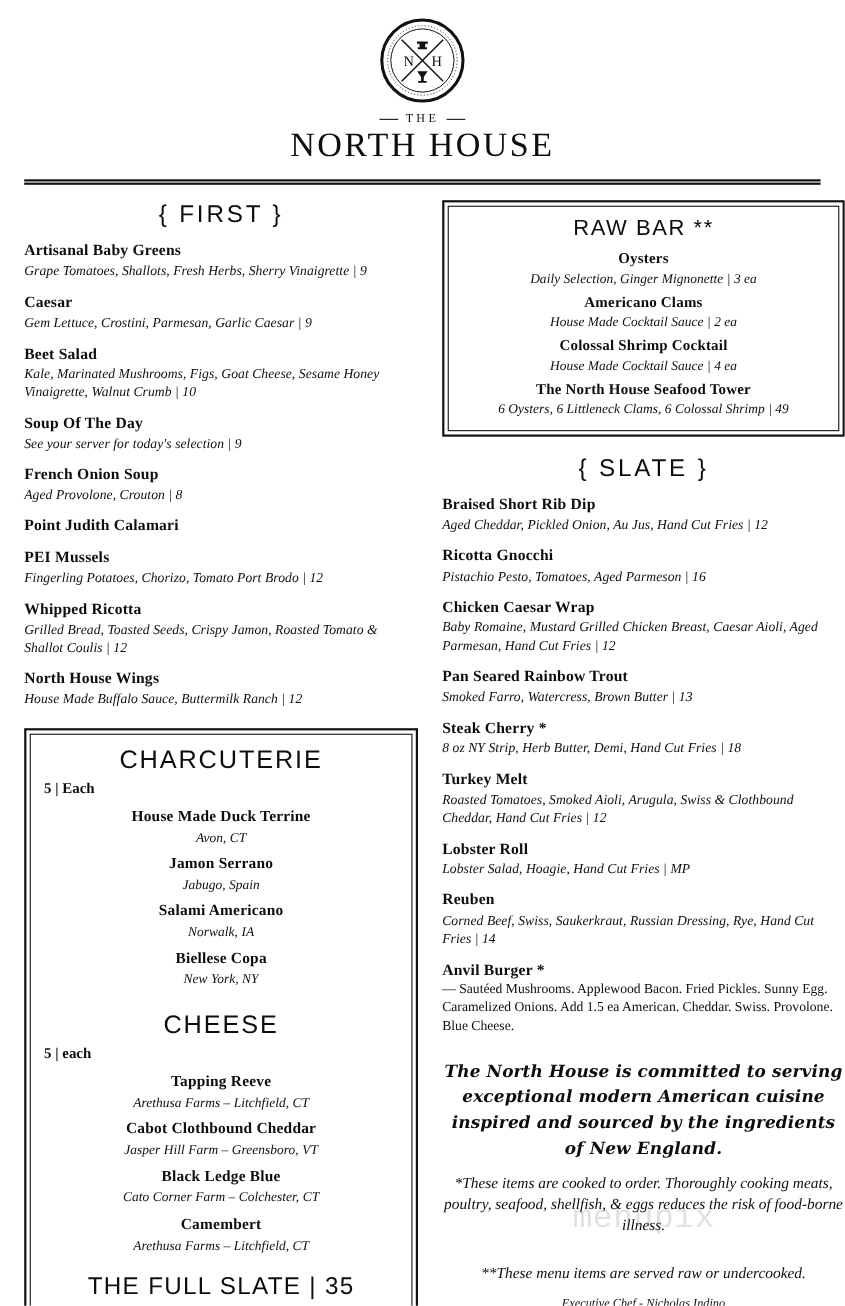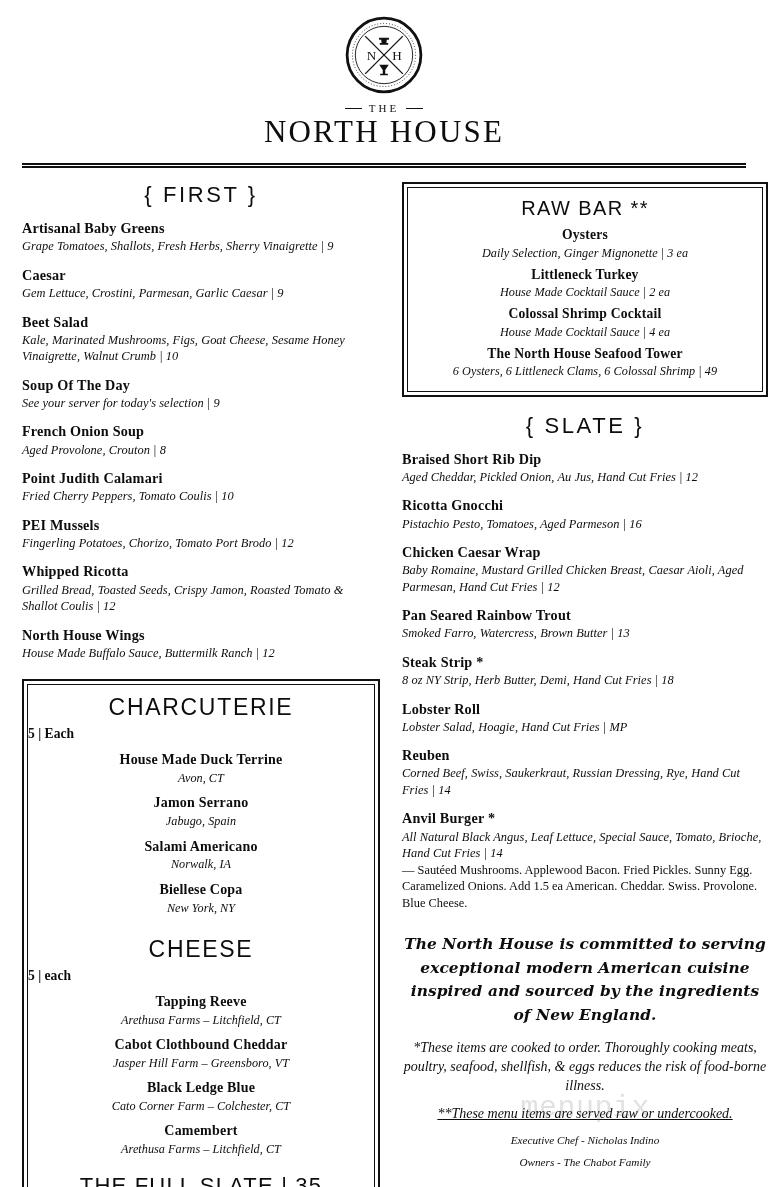--- a/index.html
+++ b/index.html
@@ -116,21 +116,21 @@
     margin-top: 0px;
   }
 
   
   .framed {
     border: 2.4px solid #111;
     padding: 3px;
   }
   .framed-inner {
     border: 1.1px solid #111;
-    padding: 9px 0 11px;
+    padding: 9px 12px 11px;
     height: 100%;
   }
 
   
   .rawbar { margin-bottom: 16px; }
   .rawbar-title {
     font-family: "Liberation Sans", "DejaVu Sans", sans-serif;
     font-size: 20px;
     font-weight: 300;
     letter-spacing: 1.4px;
@@ -187,21 +187,21 @@
     letter-spacing: 0.1px;
   }
 
   .disclaimer {
     font-family: "Liberation Serif", "DejaVu Serif", serif;
     font-style: italic;
     font-size: 14px;
     line-height: 1.35;
     margin-top: 12px;
   }
-  .disclaimer-2 { margin-top: 9px; text-decoration: underline; }
+  .disclaimer-2 { margin-top: 25px; }
   .credit {
     font-family: "Liberation Serif", "DejaVu Serif", serif;
     font-style: italic;
     font-size: 11.2px;
     margin-top: 10px;
   }
 
   
   .watermark {
     position: absolute;
@@ -269,21 +269,20 @@
         <div class="menu-item">
           <div class="item-name">Soup Of The Day</div>
           <div class="item-desc">See your server for today's selection | 9</div>
         </div>
         <div class="menu-item">
           <div class="item-name">French Onion Soup</div>
           <div class="item-desc">Aged Provolone, Crouton | 8</div>
         </div>
         <div class="menu-item">
           <div class="item-name">Point Judith Calamari</div>
-          <div class="item-desc">Fried Cherry Peppers, Tomato Coulis | 10</div>
         </div>
         <div class="menu-item">
           <div class="item-name">PEI Mussels</div>
           <div class="item-desc">Fingerling Potatoes, Chorizo, Tomato Port Brodo | 12</div>
         </div>
         <div class="menu-item">
           <div class="item-name">Whipped Ricotta</div>
           <div class="item-desc">Grilled Bread, Toasted Seeds, Crispy Jamon, Roasted Tomato &amp; Shallot Coulis | 12</div>
         </div>
         <div class="menu-item">
@@ -347,21 +346,21 @@
 
       <div class="framed rawbar">
         <div class="framed-inner">
           <div class="rawbar-title">RAW BAR **</div>
 
           <div class="centered-item">
             <div class="item-name">Oysters</div>
             <div class="item-desc">Daily Selection, Ginger Mignonette | 3 ea</div>
           </div>
           <div class="centered-item">
-            <div class="item-name">Littleneck Turkey</div>
+            <div class="item-name">Americano Clams</div>
             <div class="item-desc">House Made Cocktail Sauce | 2 ea</div>
           </div>
           <div class="centered-item">
             <div class="item-name">Colossal Shrimp Cocktail</div>
             <div class="item-desc">House Made Cocktail Sauce | 4 ea</div>
           </div>
           <div class="centered-item">
             <div class="item-name">The North House Seafood Tower</div>
             <div class="item-desc">6 Oysters, 6 Littleneck Clams, 6 Colossal Shrimp | 49</div>
           </div>
@@ -381,34 +380,37 @@
         </div>
         <div class="menu-item">
           <div class="item-name">Chicken Caesar Wrap</div>
           <div class="item-desc">Baby Romaine, Mustard Grilled Chicken Breast, Caesar Aioli, Aged Parmesan, Hand Cut Fries | 12</div>
         </div>
         <div class="menu-item">
           <div class="item-name">Pan Seared Rainbow Trout</div>
           <div class="item-desc">Smoked Farro, Watercress, Brown Butter | 13</div>
         </div>
         <div class="menu-item">
-          <div class="item-name">Steak Strip *</div>
+          <div class="item-name">Steak Cherry *</div>
           <div class="item-desc">8 oz NY Strip, Herb Butter, Demi, Hand Cut Fries | 18</div>
+        </div>
+        <div class="menu-item">
+          <div class="item-name">Turkey Melt</div>
+          <div class="item-desc">Roasted Tomatoes, Smoked Aioli, Arugula, Swiss &amp; Clothbound Cheddar, Hand Cut Fries | 12</div>
         </div>
         <div class="menu-item">
           <div class="item-name">Lobster Roll</div>
           <div class="item-desc">Lobster Salad, Hoagie, Hand Cut Fries | MP</div>
         </div>
         <div class="menu-item">
           <div class="item-name">Reuben</div>
           <div class="item-desc">Corned Beef, Swiss, Saukerkraut, Russian Dressing, Rye, Hand Cut Fries | 14</div>
         </div>
         <div class="menu-item">
           <div class="item-name">Anvil Burger *</div>
-          <div class="item-desc">All Natural Black Angus, Leaf Lettuce, Special Sauce, Tomato, Brioche, Hand Cut Fries | 14</div>
           <div class="item-extra">— Sautéed Mushrooms. Applewood Bacon. Fried Pickles. Sunny Egg. Caramelized Onions. Add 1.5 ea American. Cheddar. Swiss. Provolone. Blue Cheese.</div>
         </div>
       </div>
 
       <div class="footer-block">
         <div class="commitment">The North House is committed to serving exceptional modern American cuisine inspired and sourced by the ingredients of New England.</div>
         <div class="disclaimer">*These items are cooked to order. Thoroughly cooking meats, poultry, seafood, shellfish, &amp; eggs reduces the risk of food-borne illness.</div>
         <div class="disclaimer disclaimer-2">**These menu items are served raw or undercooked.</div>
         <div class="credit">Executive Chef - Nicholas Indino</div>
         <div class="credit">Owners - The Chabot Family</div>

